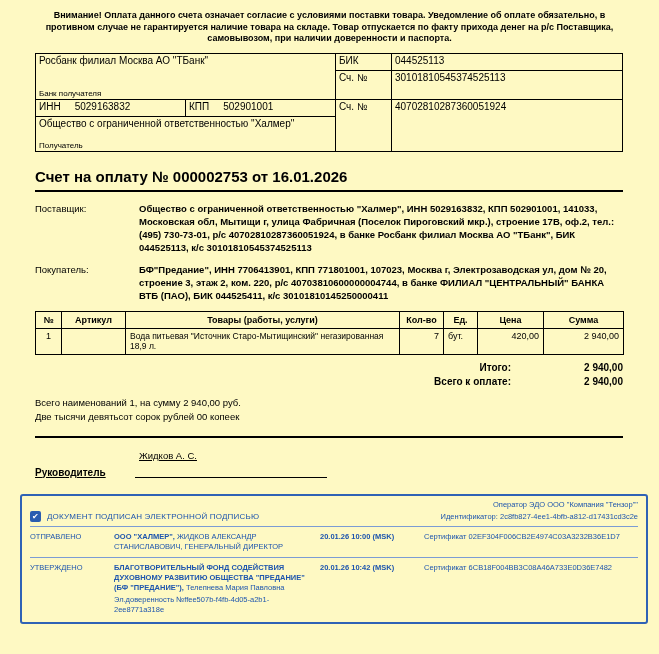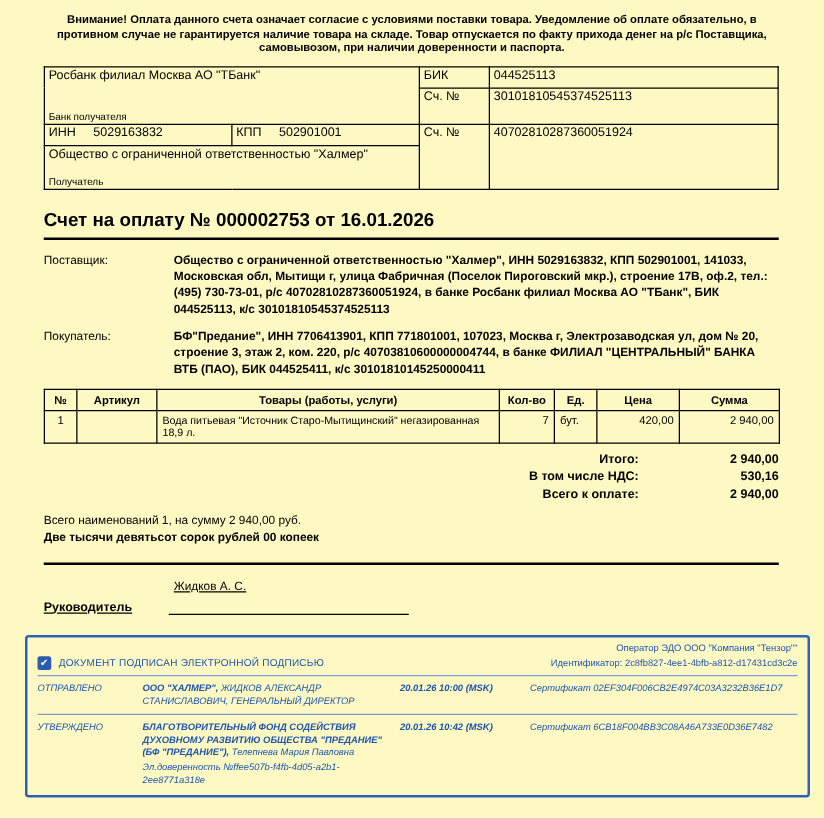--- a/index.html
+++ b/index.html
@@ -37,34 +37,34 @@
   .items-table td.name { font-size:8.5px; line-height:10.5px; }
   .r { text-align:right; }
   .c { text-align:center; }
 
   .totals { width:588px; margin-top:7px; }
   .total-line { display:flex; justify-content:flex-end; margin-bottom:3px; font-size:10px; }
   .t-lbl { font-weight:bold; text-align:right; }
   .t-val { width:112px; text-align:right; font-weight:bold; }
 
   .summary { font-size:9.5px; margin:10px 0 3px; }
-  .in-words { font-size:9.5px; font-weight:bold; margin:0 0 14px; }
+  .in-words { font-size:9.5px; font-weight:normal; margin:0 0 14px; }
 
   .sig-row { margin-top:12px; display:flex; align-items:flex-end;text-decoration:underline; }
   .sig-label { flex:0 0 100px; font-size:10px; font-weight:bold; }
   .sig-name { width:192px; font-size:9.5px; border-bottom:1px solid #000; padding:0 4px 16px; }
 
   
   .stamp { margin:16px 11px 0 20px; border:2px solid #2f62b5; border-radius:3px; padding:3px 8px 5px; color:#1d55ae; }
   .stamp-operator { text-align:right; font-size:7.5px; padding:1px 0 2px; }
   .stamp-head { display:flex; justify-content:space-between; align-items:center; padding:0 0 4px; border-bottom:1px solid #7b9cd4; }
   .stamp-title-wrap { display:flex; align-items:center; gap:6px; font-size:8px; letter-spacing:.2px; }
   .stamp-icon { flex:0 0 11px; width:11px; height:11px; background:#2a5db0; color:#fff; font-size:8px; line-height:11px; text-align:center; border-radius:2px; }
   .stamp-id { font-size:7.5px; }
-  .stamp-row { display:flex; gap:8px; padding:5px 0; border-bottom:1px solid #7b9cd4; font-size:7.5px; line-height:10px;font-style:italic; }
+  .stamp-row { display:flex; gap:8px; padding:5px 0; border-bottom:1px solid #7b9cd4; font-size:7.5px; line-height:10px; }
   .stamp-row:last-child { border-bottom:none; padding-bottom:2px; }
   .s-status { flex:0 0 76px; }
   .s-party { flex:1; }
   .b { font-weight:bold; }
   .s-date { flex:0 0 96px; font-weight:bold; }
   .s-cert { flex:0 0 214px; }
   .s-extra { margin-top:2px; }
 </style>
 </head>
 <body>
@@ -158,24 +158,20 @@
       </tr>
     </tbody>
       </table>
 
     <div class="totals">
       <div class="total-line">
         <span class="t-lbl">Итого:</span>
         <span class="t-val">2 940,00</span>
       </div>
       <div class="total-line">
-        <span class="t-lbl">В том числе НДС:</span>
-        <span class="t-val">530,16</span>
-      </div>
-      <div class="total-line">
         <span class="t-lbl">Всего к оплате:</span>
         <span class="t-val">2 940,00</span>
       </div>
     </div>
 
     <p class="summary">Всего наименований 1, на сумму 2 940,00 руб.</p>
     <p class="in-words">Две тысячи девятьсот сорок рублей 00 копеек</p>
 
     <div class="rule before-sig"></div>
 

